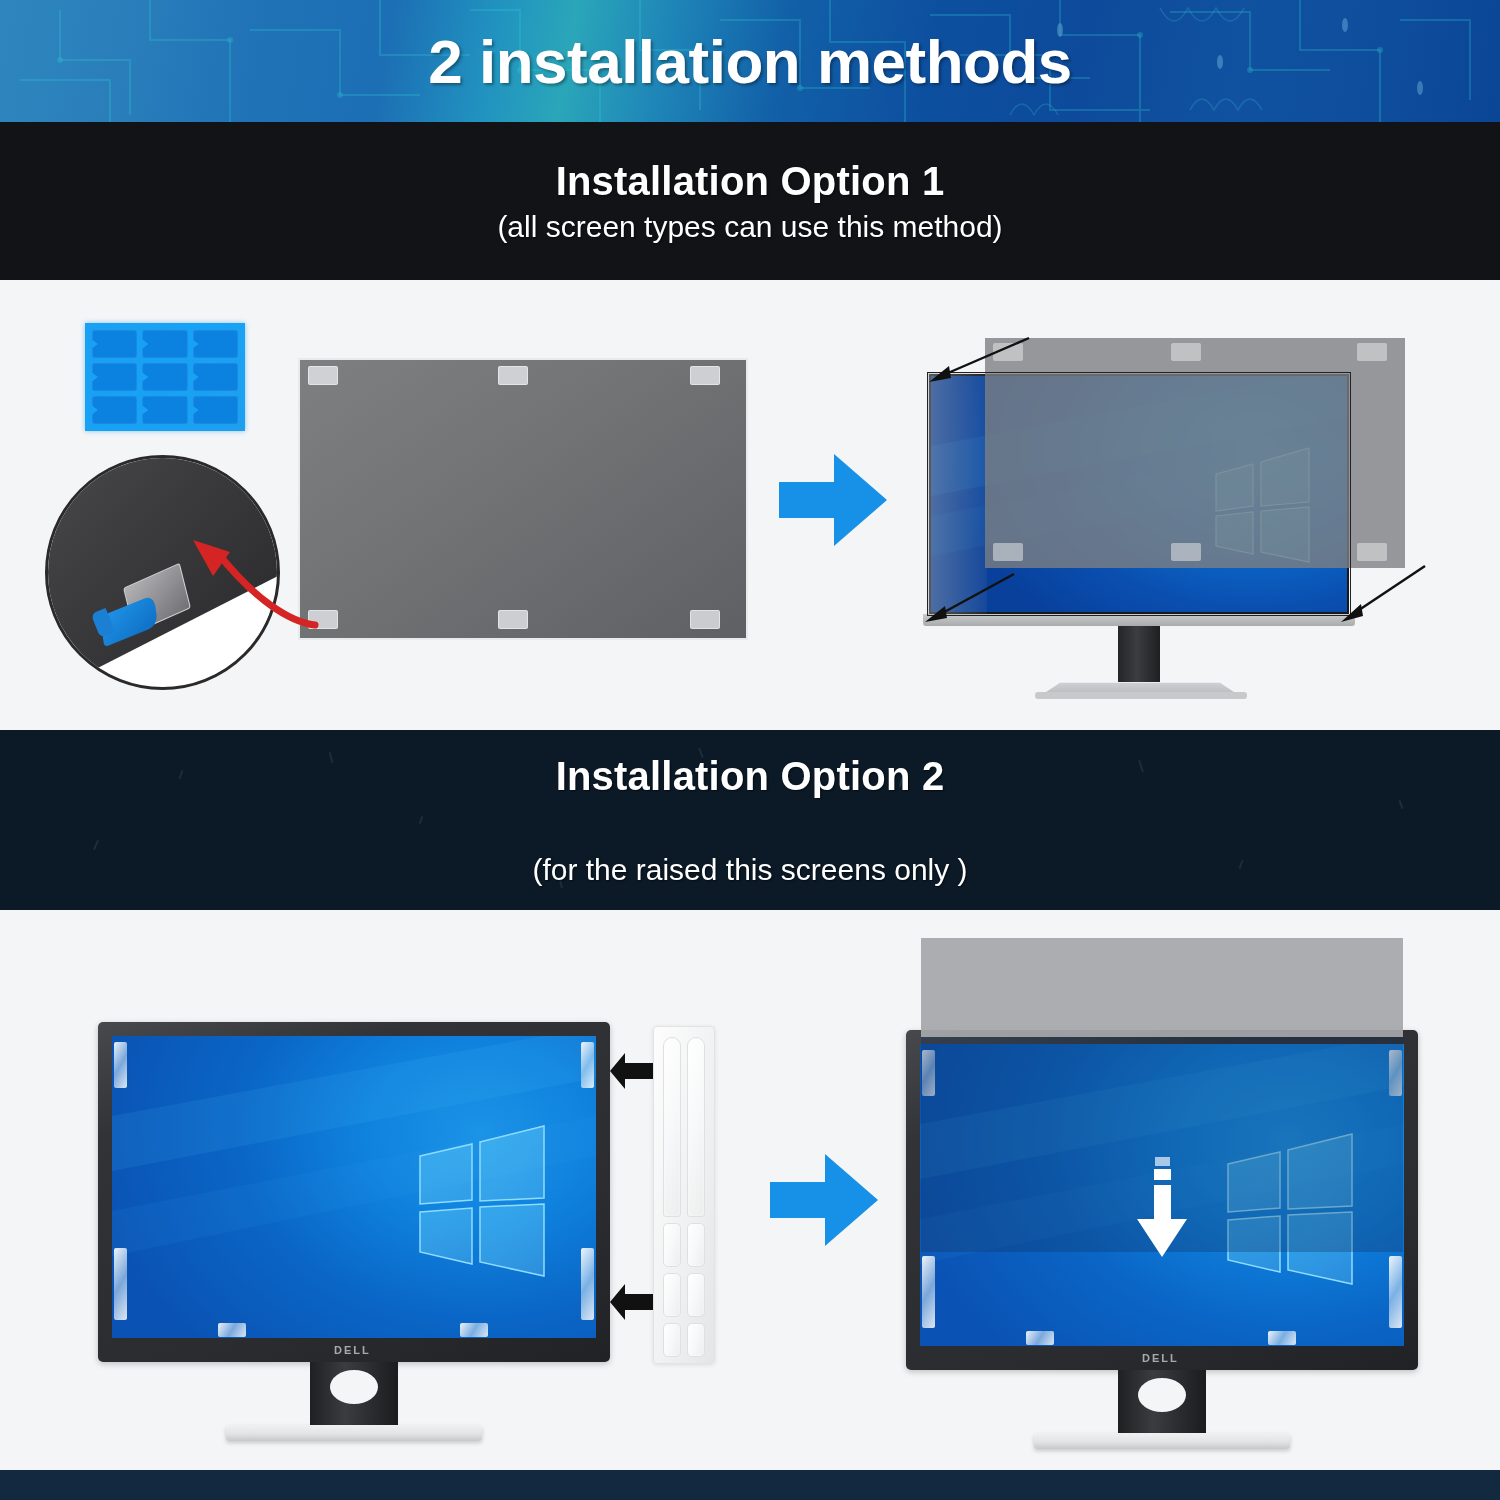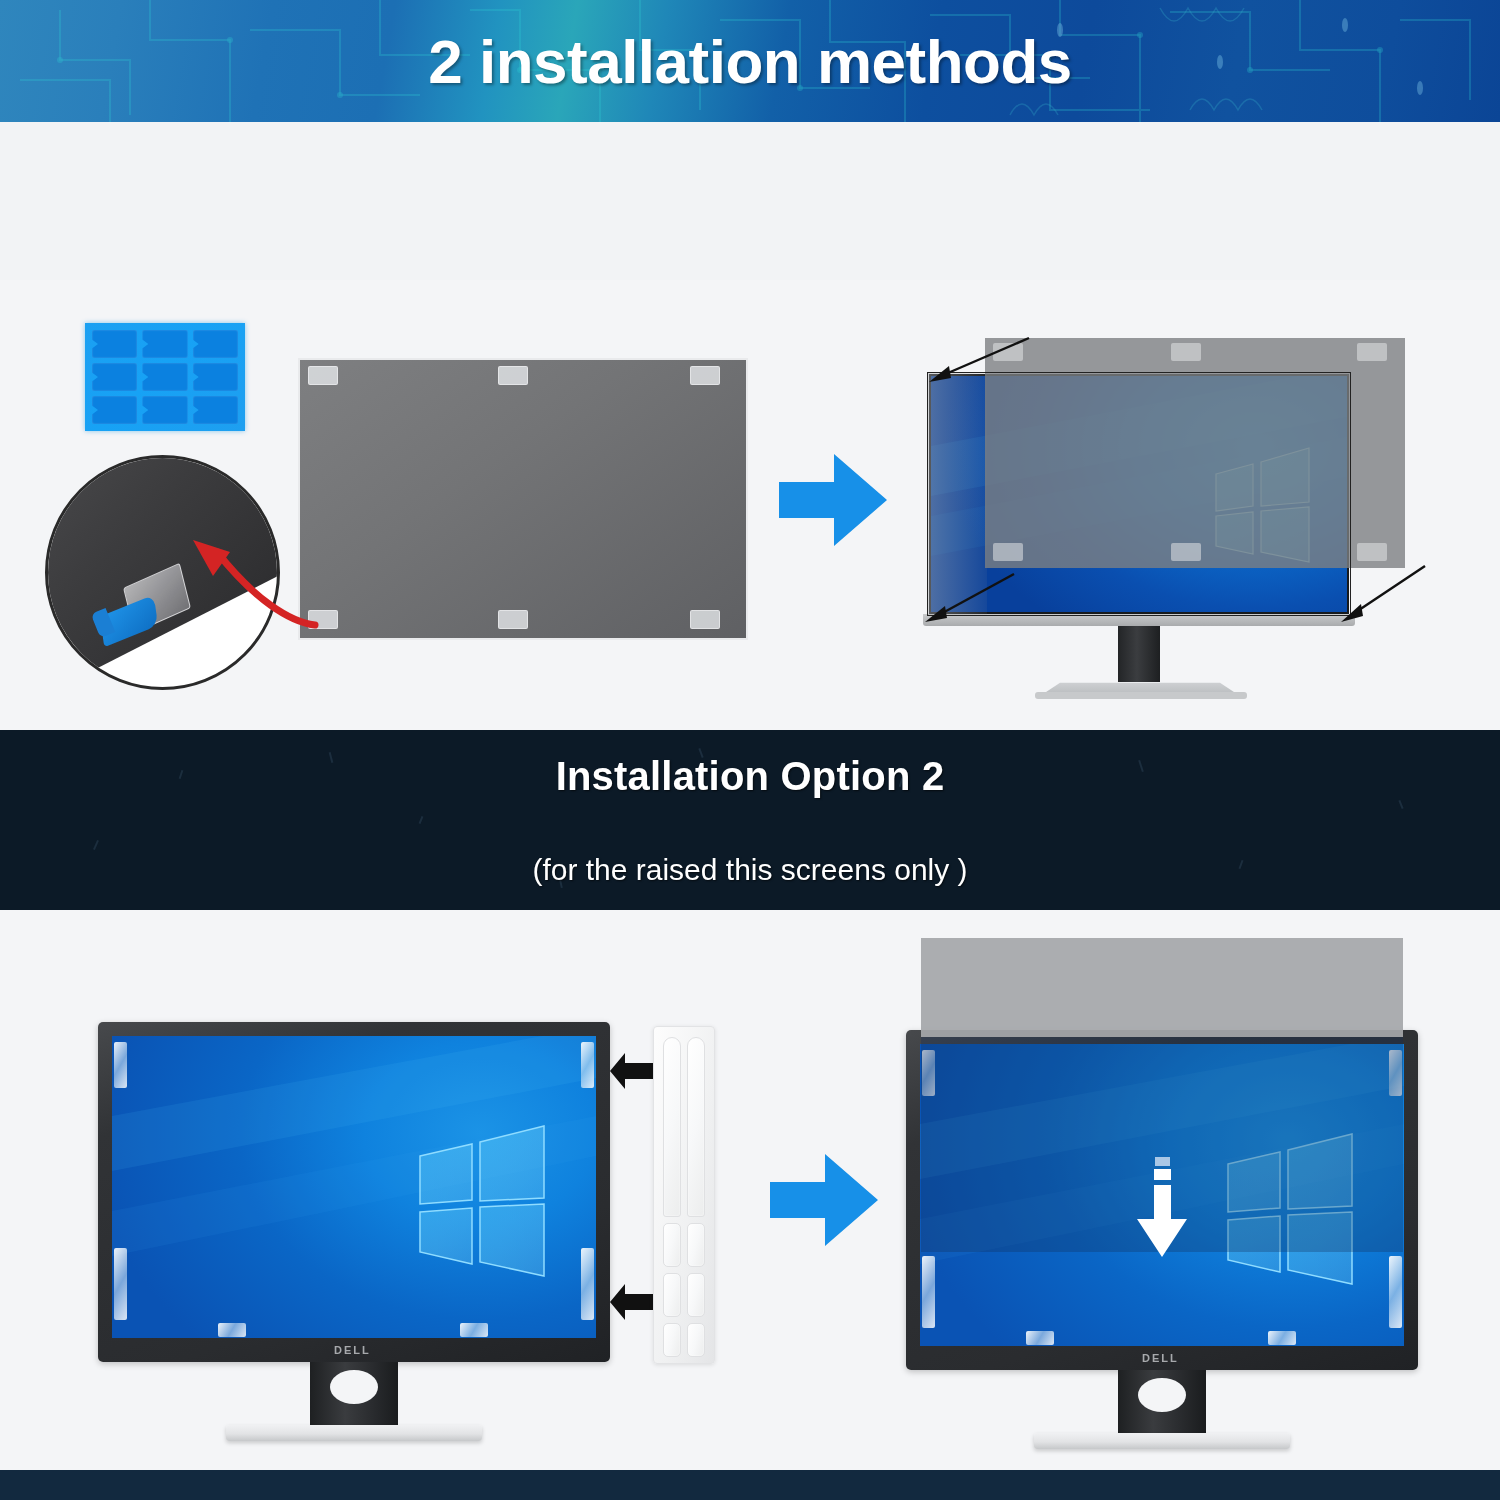--- a/index.html
+++ b/index.html
@@ -300,20 +300,24 @@
       <g fill="#9fe9ff" opacity="0.55">
         <ellipse cx="1220" cy="62" rx="3" ry="7"></ellipse>
         <ellipse cx="1060" cy="30" rx="3" ry="7"></ellipse>
         <ellipse cx="1420" cy="88" rx="3" ry="7"></ellipse>
         <ellipse cx="1345" cy="25" rx="3" ry="7"></ellipse>
       </g>
     </svg>
     <div class="hdr-title">2 installation methods</div>
   </div>
 
+  <div class="banner banner-1">
+    <h2>Installation Option 1</h2>
+    <p>(all screen types can use this method)</p>
+  </div>
 
   <div class="section sec-1"></div>
 
   <div class="sticker-sheet">
     <div class="sticker"></div>
     <div class="sticker"></div>
     <div class="sticker"></div>
     <div class="sticker"></div>
     <div class="sticker"></div>
     <div class="sticker"></div>

